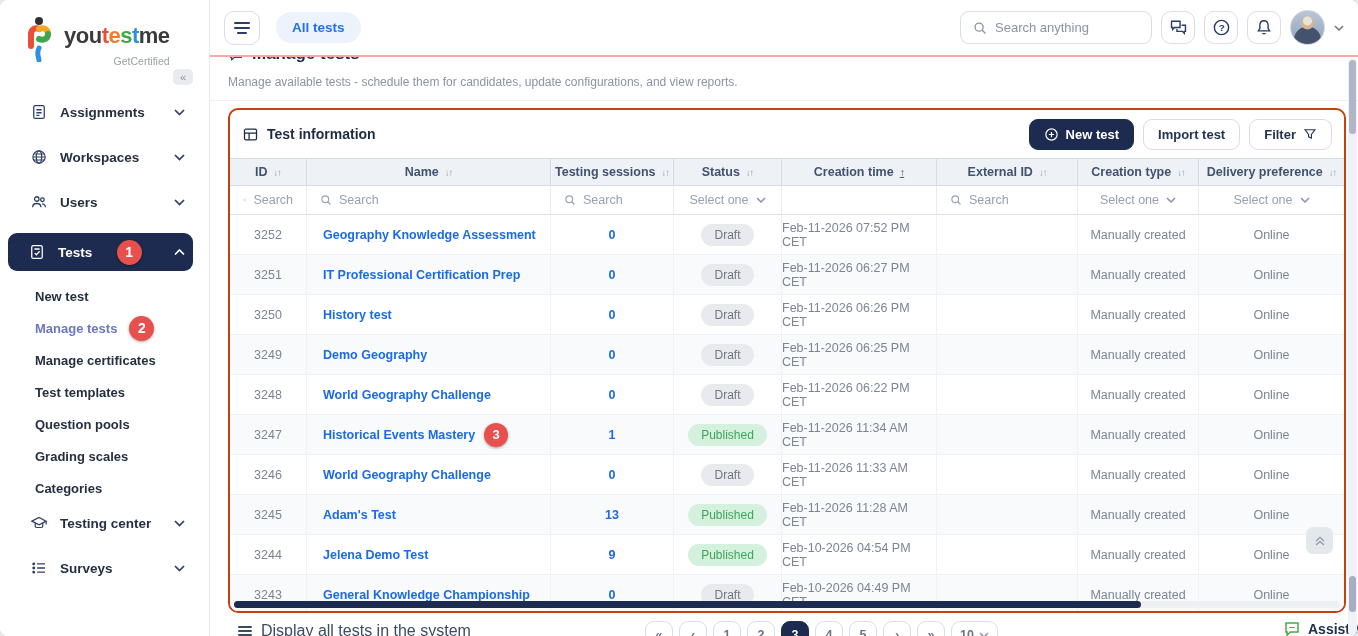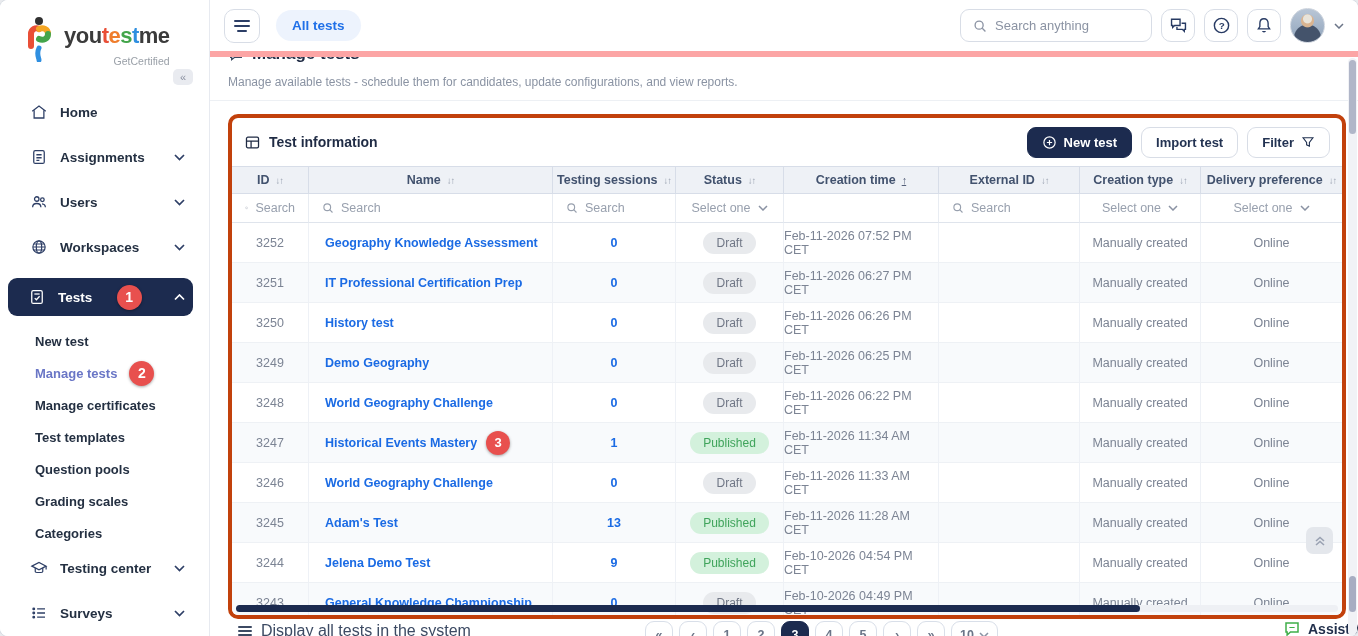--- a/index.html
+++ b/index.html
@@ -31,21 +31,21 @@
   .icon18 { width:18px; height:18px; flex:none; }
   .badge-circle { width:25px; height:25px; border-radius:50%; background:#e8504e; color:#fff; font-size:14px;
                   font-weight:700; display:flex; align-items:center; justify-content:center;
                   box-shadow:0 1px 3px rgba(0,0,0,.35); flex:none; }
   .nav-item.active .badge-circle { margin-left:auto; margin-right:8px; }
   .sub-item .badge-circle { margin-left:12px; }
 
   
   .main { position:absolute; left:210px; top:0; width:1148px; height:636px; }
   .topbar { position:absolute; left:0; top:0; width:100%; height:57px; background:#fff;
-            border-bottom:6px solid #fca5a5; display:flex; align-items:center; padding:0 14px; z-index:5; }
+            border-bottom:2px solid #fca5a5; display:flex; align-items:center; padding:0 14px; z-index:5; }
   .menu-btn { width:36px; height:34px; border:1px solid #d8dde6; border-radius:10px; background:#fff;
               display:flex; flex-direction:column; align-items:center; justify-content:center; gap:3px; cursor:pointer; }
   .menu-btn i { display:block; height:2px; border-radius:2px; background:#2c3e66; }
   .menu-btn i:nth-child(1){width:16px}.menu-btn i:nth-child(2){width:16px}.menu-btn i:nth-child(3){width:10px}
   .alltests-chip { margin-left:16px; background:#edf3fd; color:#2070e8; font-size:13.5px; font-weight:700;
                    border:none; border-radius:16px; padding:8px 16px; cursor:pointer; }
   .topbar-right { margin-left:auto; display:flex; align-items:center; gap:9px; }
   .search-box { width:192px; height:33px; border:1px solid #d8dde6; border-radius:9px; display:flex;
                 align-items:center; gap:8px; padding:4px 12px; background:#fff; }
   .search-box input { border:none; outline:none; font-size:13px; color:#55607a; width:140px;
@@ -61,21 +61,21 @@
               linear-gradient(180deg,#b9c6d6 0%,#8fa3bb 100%); }
 
   
   .page-head { position:absolute; left:18px; top:44px; z-index:1; }
   .page-title-row { display:flex; align-items:center; gap:8px; }
   .page-title { font-size:17px; font-weight:800; color:#1f2b44; }
   .page-sub { font-size:12px; color:#8a93a3; margin-top:11px; }
   .head-divider { position:absolute; left:0; top:100px; width:100%; border-top:1px solid #edf0f4; }
 
   
-  .card { position:absolute; left:18px; top:114px; width:1118px; height:505px; border:4px solid #c2410c;
+  .card { position:absolute; left:18px; top:108px; width:1118px; height:505px; border:2px solid #c2410c;
           border-radius:10px; background:#fff; overflow:hidden; }
   .card-head { height:48px; display:flex; align-items:center; padding:0 12px 0 12px; }
   .card-title { display:flex; align-items:center; gap:8px; font-size:14px; font-weight:800; color:#1f2b44; }
   .card-actions { margin-left:auto; display:flex; gap:9px; }
   .btn { height:31px; border-radius:9px; font-size:13px; font-weight:700; cursor:pointer;
          display:flex; align-items:center; gap:7px; padding:0 14px; font-family:"Liberation Sans",sans-serif; }
   .btn-primary { background:#1c2b4f; color:#fff; border:1px solid #1c2b4f; }
   .btn-outline { background:#fff; color:#233352; border:1px solid #d8dde6; }
 
   .grid-row { display:grid; grid-template-columns:77px 244px 123px 108px 155px 141px 121px minmax(120px,1fr); }
@@ -150,54 +150,47 @@
       <div>
         <div class="wordmark"><span class="lg-dark">you</span><span class="lg-red">t</span><span class="lg-or">e</span><span class="lg-gr">s</span><span class="lg-bl">t</span><span class="lg-dark">me</span></div>
         <div class="logo-sub">GetCertified</div>
       </div>
     </div>
     <button class="collapse-btn">«</button>
 
     <nav class="nav">
       <div class="nav-item">
         <svg class="icon18" viewBox="0 0 24 24" fill="none" stroke="#2e3f66" stroke-width="1.7">
-            <path d="M3 11 L12 4 L21 11"></path>
-            <path d="M5.5 9.5 V20 H18.5 V9.5"></path>
-          </svg>
-        <span>Home</span>
-      </div>
-      <div class="nav-item">
-        <svg class="icon18" viewBox="0 0 24 24" fill="none" stroke="#2e3f66" stroke-width="1.7">
             <rect x="5" y="3.5" width="14" height="17" rx="2"></rect>
             <path d="M8.5 9 H15.5 M8.5 13 H15.5 M8.5 16.5 H12.5"></path>
           </svg>
         <span>Assignments</span>
+        <svg class="chev" width="11" height="7" viewBox="0 0 11 7">
+            <polyline points="1,1 5.5,5.5 10,1" fill="none" stroke="#2e3f66" stroke-width="1.7"></polyline>
+          </svg>
+      </div>
+      <div class="nav-item">
+        <svg class="icon18" viewBox="0 0 24 24" fill="none" stroke="#2e3f66" stroke-width="1.6">
+            <circle cx="12" cy="12" r="8.2"></circle>
+            <ellipse cx="12" cy="12" rx="3.6" ry="8.2"></ellipse>
+            <path d="M4 12 H20 M5.2 8 H18.8 M5.2 16 H18.8"></path>
+          </svg>
+        <span>Workspaces</span>
         <svg class="chev" width="11" height="7" viewBox="0 0 11 7">
             <polyline points="1,1 5.5,5.5 10,1" fill="none" stroke="#2e3f66" stroke-width="1.7"></polyline>
           </svg>
       </div>
       <div class="nav-item">
         <svg class="icon18" viewBox="0 0 24 24" fill="none" stroke="#2e3f66" stroke-width="1.7">
             <circle cx="9" cy="8" r="3"></circle>
             <path d="M3.5 19 C3.5 15.5 6.5 14 9 14 C11.5 14 14.5 15.5 14.5 19"></path>
             <circle cx="16.5" cy="9" r="2.4"></circle>
             <path d="M16 14.5 C18.3 14.8 20.5 16.2 20.5 19"></path>
           </svg>
         <span>Users</span>
-        <svg class="chev" width="11" height="7" viewBox="0 0 11 7">
-            <polyline points="1,1 5.5,5.5 10,1" fill="none" stroke="#2e3f66" stroke-width="1.7"></polyline>
-          </svg>
-      </div>
-      <div class="nav-item">
-        <svg class="icon18" viewBox="0 0 24 24" fill="none" stroke="#2e3f66" stroke-width="1.6">
-            <circle cx="12" cy="12" r="8.2"></circle>
-            <ellipse cx="12" cy="12" rx="3.6" ry="8.2"></ellipse>
-            <path d="M4 12 H20 M5.2 8 H18.8 M5.2 16 H18.8"></path>
-          </svg>
-        <span>Workspaces</span>
         <svg class="chev" width="11" height="7" viewBox="0 0 11 7">
             <polyline points="1,1 5.5,5.5 10,1" fill="none" stroke="#2e3f66" stroke-width="1.7"></polyline>
           </svg>
       </div>
       <div class="nav-item active">
         <svg class="icon18" viewBox="0 0 24 24" fill="none" stroke="#ffffff" stroke-width="1.7">
             <rect x="5" y="3.5" width="14" height="17" rx="2"></rect>
             <path d="M8.5 8 H15.5"></path>
             <polyline points="9,13.5 11.2,15.7 15.5,11"></polyline>
           </svg>

